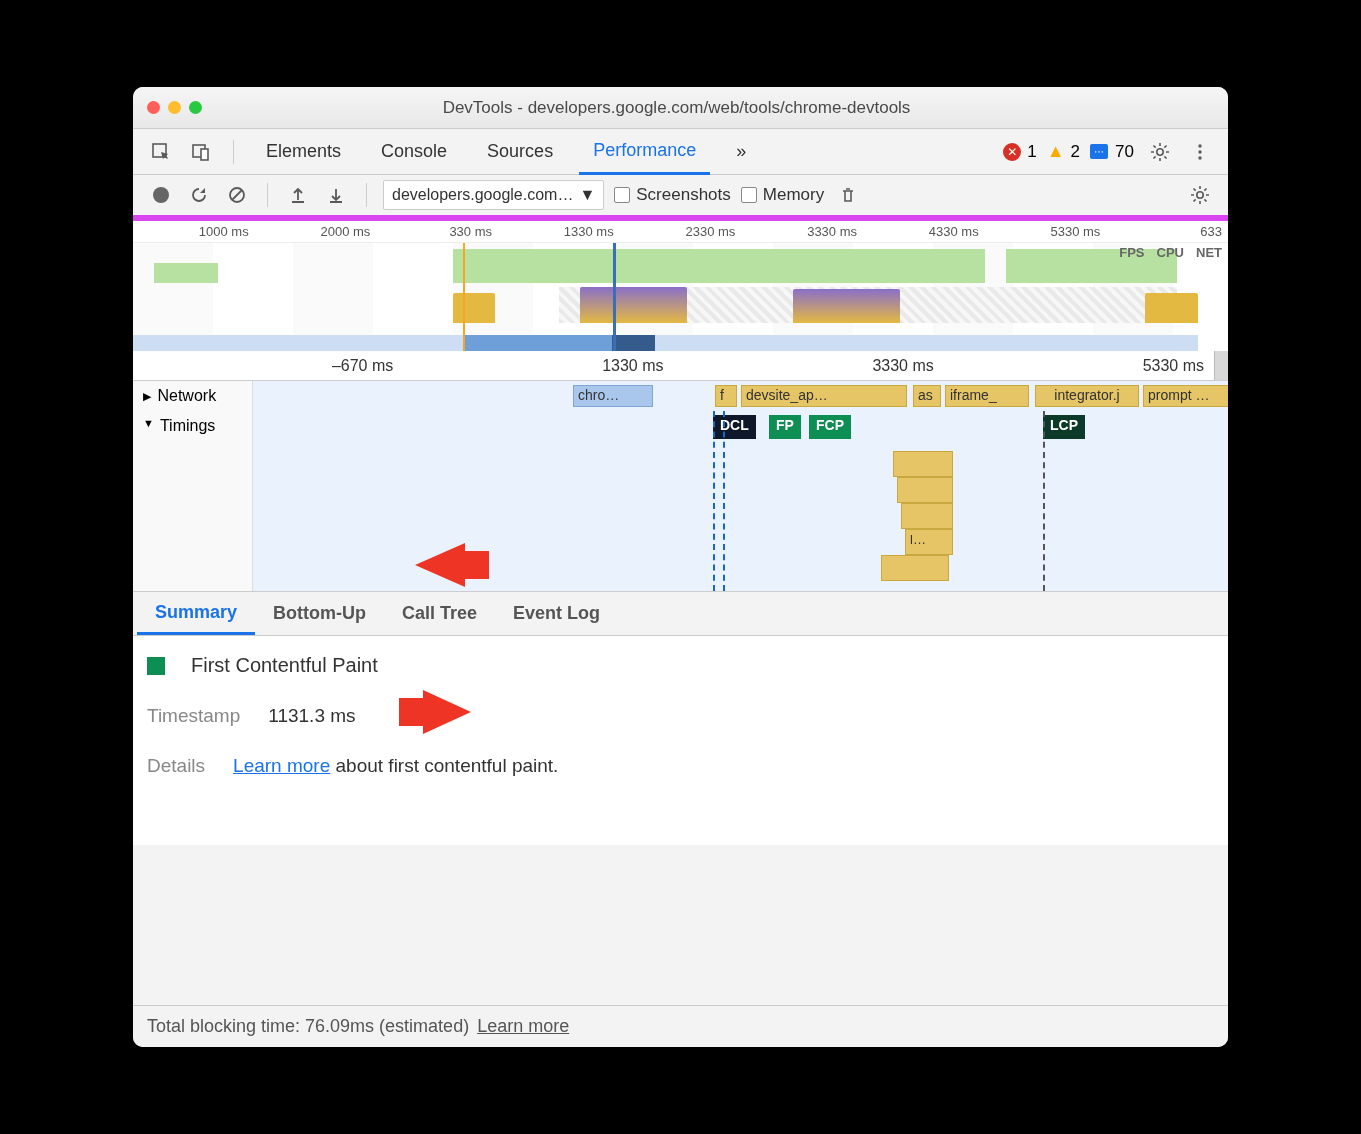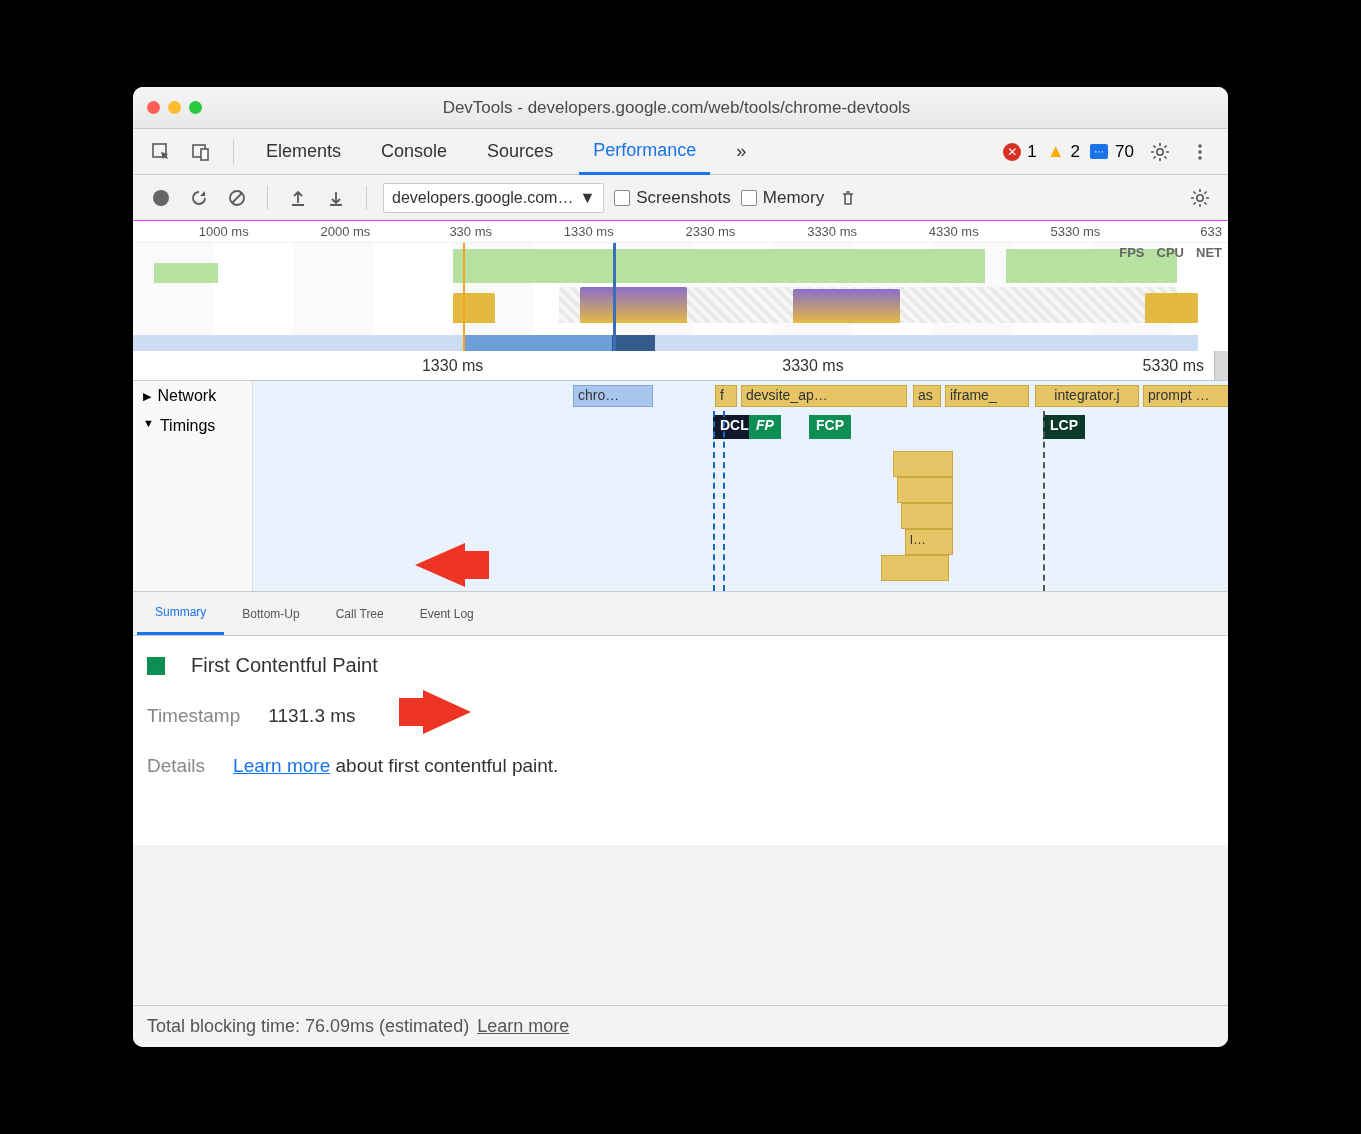--- a/index.html
+++ b/index.html
@@ -13,21 +13,21 @@
 .tabs-row { height:46px; background:#f3f3f3; border-bottom:1px solid #ccc; display:flex; align-items:center; padding:0 14px; gap:12px; }
 .icon-btn { width:28px; height:28px; display:flex; align-items:center; justify-content:center; cursor:pointer; color:#5a5a5a; }
 .divider { width:1px; height:24px; background:#ccc; margin:0 6px; }
 .dtab { padding:0 14px; height:46px; display:flex; align-items:center; font-size:18px; color:#333; cursor:pointer; }
 .dtab.active { color:#1a73e8; border-bottom:3px solid #1a73e8; }
 .spacer { flex:1; }
 .status-icons { display:flex; align-items:center; gap:4px; font-size:17px; }
 .err-circle{width:18px;height:18px;background:#d93025;border-radius:50%;color:#fff;display:inline-flex;align-items:center;justify-content:center;font-size:12px;margin-right:2px;}
 .warn-tri{color:#f9ab00;font-size:18px;margin:0 2px 0 6px;}
 .msg-box{width:18px;height:15px;background:#1a73e8;border-radius:2px;margin:0 3px 0 6px;display:inline-flex;align-items:center;justify-content:center;color:#fff;font-size:10px;}
-.toolbar-row { height:46px; background:#f3f3f3; border-bottom:1px solid #d946ef; display:flex; align-items:center; padding:0 14px; gap:10px; }
+.toolbar-row { height:46px; background:#f3f3f3; border-bottom:6px solid #d946ef; display:flex; align-items:center; padding:0 14px; gap:10px; }
 .rec-dot{width:16px;height:16px;border-radius:50%;background:#666;}
 .select-wrap{height:30px;border:1px solid #ccc;border-radius:2px;background:#fff;display:flex;align-items:center;padding:0 8px;font-size:16px;color:#333;cursor:pointer;}
 .cb{display:flex;align-items:center;gap:6px;font-size:17px;color:#333;}
 .cb-box{width:16px;height:16px;border:1.5px solid #888;border-radius:2px;background:#fff;}
 .overview { height:130px; background:#fff; border-bottom:1px solid #ccc; position:relative; }
 .ov-ruler{height:22px;display:flex;font-size:13px;color:#555;border-bottom:1px solid #eee;}
 .ov-tick{flex:1;text-align:right;padding-right:6px;display:flex;align-items:center;justify-content:flex-end;}
 .ov-labels{position:absolute;right:6px;top:24px;display:flex;flex-direction:row;gap:12px;font-size:13px;color:#666;font-weight:600;}
 .ov-body{height:108px;position:relative;background:repeating-linear-gradient(90deg,#fafafa 0 80px,#fff 80px 160px);}
 .fps-band{position:absolute;top:0;left:0;right:30px;height:40px;}
@@ -47,21 +47,21 @@
 .net-item.blue{background:#a9c7ec;border-color:#7fa6d4;}
 .timings-body{height:180px;flex:1;position:relative;background:#eaf2fd;}
 .timing-marker{position:absolute;top:4px;height:24px;color:#fff;font-size:14px;font-weight:600;padding:2px 7px;}
 .dcl{background:#0f172a;} .fp{background:#0d8e52;} .fcp{background:#0d8e52;} .lcp{background:#0b3b28;}
 .long-task{position:absolute;background:#e5c565;border:1px solid #c9a93f;}
 .vline{position:absolute;top:0;bottom:0;width:0;border-left:2px dashed #1766c3;}
 .red-arrow{position:absolute;width:0;height:0;}
 .arrow1{left:282px;top:162px;border-right:50px solid #ee3424;border-top:22px solid transparent;border-bottom:22px solid transparent;}
 .arrow1::after{content:'';position:absolute;left:48px;top:-14px;width:26px;height:28px;background:#ee3424;}
 .detail-tabs{height:44px;background:#f3f3f3;border-bottom:1px solid #ccc;display:flex;align-items:stretch;padding-left:4px;}
-.dt-tab{padding:0 18px;display:flex;align-items:center;font-size:12px;color:#555;cursor:pointer;}
+.dt-tab{padding:0 18px;display:flex;align-items:center;font-size:18px;color:#555;cursor:pointer;font-weight:bold;}
 .dt-tab.active{color:#1a73e8;border-bottom:3px solid #1a73e8;}
 .detail-body{flex:1;background:#fff;padding:18px 14px;position:relative;}
 .fcp-header{display:flex;align-items:center;gap:26px;font-size:20px;color:#333;}
 .fcp-swatch{width:18px;height:18px;background:#0d8e52;}
 .kv{display:flex;gap:28px;margin-top:28px;font-size:19px;color:#333;}
 .kv .k{color:#888;}
 .link{color:#1a73e8;text-decoration:underline;cursor:pointer;}
 .arrow2{position:absolute;left:290px;top:54px;width:0;height:0;border-left:48px solid #ee3424;border-top:22px solid transparent;border-bottom:22px solid transparent;}
 .arrow2::before{content:'';position:absolute;left:-72px;top:-14px;width:26px;height:28px;background:#ee3424;}
 .footer{height:42px;background:#f3f3f3;border-top:1px solid #ccc;display:flex;align-items:center;padding:0 14px;font-size:18px;color:#555;gap:8px;}
@@ -233,20 +233,21 @@
       <div style="position:absolute;left:330px;top:0;bottom:0;width:2px;background:#f5a623;"></div>
     </div>
     <div class="ov-labels">
       <span>FPS</span>
       <span>CPU</span>
       <span>NET</span>
     </div>
   </div>
 
   <div class="viewport-ruler">
+    <div class="vr-tick">–670 ms</div>
     <div class="vr-tick">1330 ms</div>
     <div class="vr-tick">3330 ms</div>
     <div class="vr-tick">5330 ms</div>
     <div class="vr-scroll"></div>
   </div>
 
   <div class="tracks" style="position:relative;">
     <div class="track-row" style="height:30px;">
       <div class="track-header">
           <span class="tri">▶</span>
@@ -262,21 +263,21 @@
           <div class="net-item " style="left: 890px; width: 90px;">prompt …</div>
         </div>
     </div>
     <div class="track-row" style="flex:1;">
       <div class="track-header" style="align-items:flex-start;padding-top:6px;">
           <span class="tri">▼</span>
           <span>Timings</span>
         </div>
       <div class="timings-body">
         <div class="timing-marker dcl" style="left:460px;">DCL</div>
-        <div class="timing-marker fp" style="left:496px;font-style:italic;">FP</div>
+        <div class="timing-marker fp" style="left:516px;">FP</div>
         <div class="timing-marker fcp" style="left:556px;">FCP</div>
         <div class="timing-marker lcp" style="left:790px;">LCP</div>
         <div class="long-task" style="left:640px;top:40px;width:60px;height:26px;"></div>
         <div class="long-task" style="left:644px;top:66px;width:56px;height:26px;"></div>
         <div class="long-task" style="left:648px;top:92px;width:52px;height:26px;"></div>
         <div class="long-task" style="left:652px;top:118px;width:48px;height:26px;padding:2px 4px;font-size:13px;color:#333;">l…</div>
         <div class="long-task" style="left:628px;top:144px;width:68px;height:26px;"></div>
         <div class="vline" style="left:460px;"></div>
         <div class="vline" style="left:470px;"></div>
         <div class="vline" style="left:790px;border-left:2px dashed #555;"></div>

